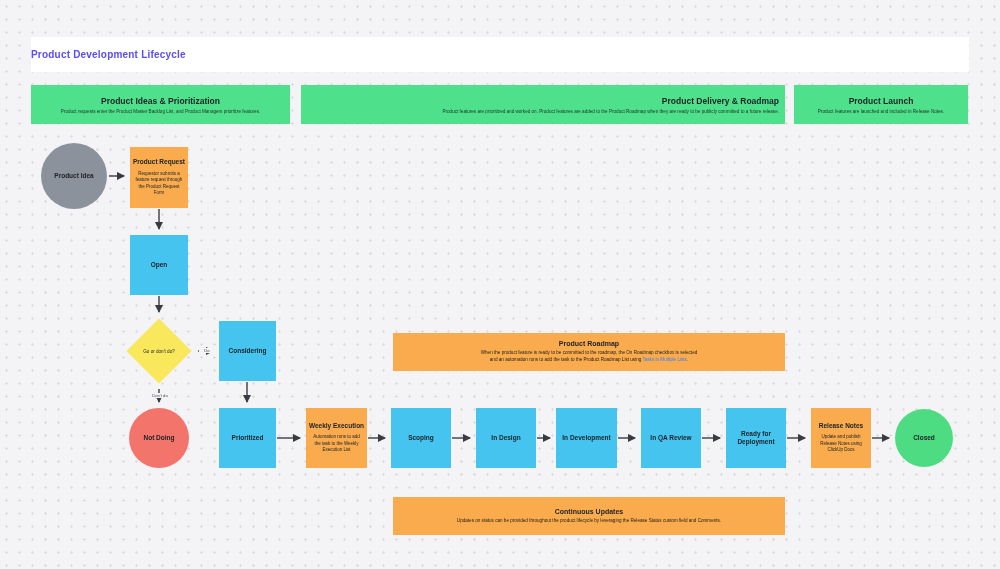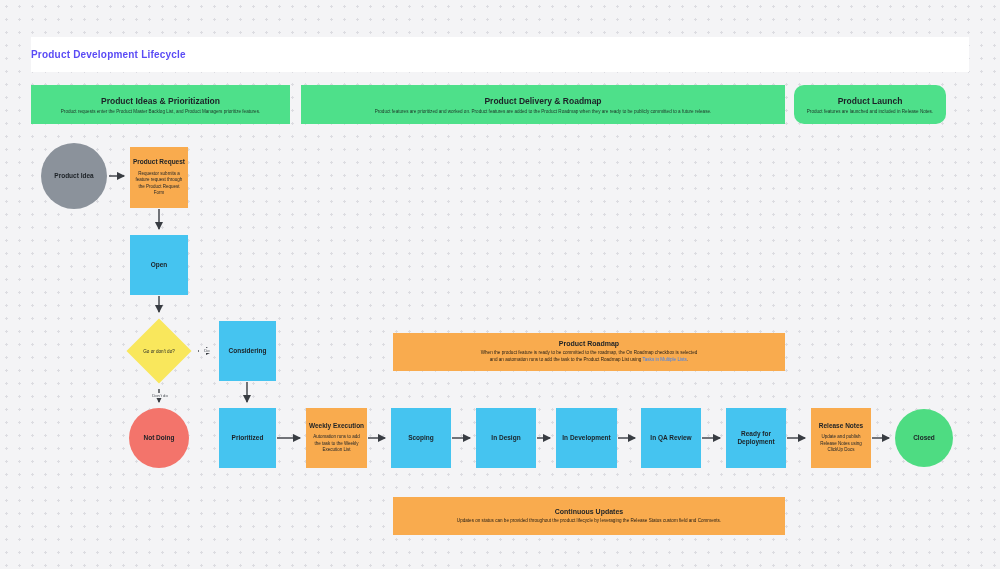--- a/index.html
+++ b/index.html
@@ -15,22 +15,22 @@
   
   .title-band{left:31px;top:37px;width:938px;height:35px;background:#ffffff;
     display:flex;align-items:center;justify-content:flex-start;}
   .title-band .t{color:#5a4bf5;font-weight:bold;font-size:10px;letter-spacing:.2px;}
   
   .banner{top:85px;height:39px;background:#4ee08a;display:flex;flex-direction:column;
     align-items:center;justify-content:center;gap:3px;text-align:center;padding:0 6px;box-sizing:border-box;}
   .banner .bt{font-size:8.5px;font-weight:bold;}
   .banner .bs{font-size:4.6px;color:#1d3527;}
   #banner-ideas{left:31px;width:259px;}
-  #banner-delivery{left:301px;width:484px;}
-  #banner-launch{left:794px;width:152px;border-radius:10px;}
+  #banner-delivery{left:301px;width:484px;align-items:flex-end;}
+  #banner-launch{left:794px;width:174px;}
   
   .node{display:flex;flex-direction:column;align-items:center;justify-content:center;
     text-align:center;box-sizing:border-box;padding:2px;}
   .blue{background:#45c4f0;}
   .orange{background:#f9ab4e;}
   .rect{width:58px;height:60px;}
   .node .nt{font-size:6.5px;font-weight:bold;line-height:1.25;}
   .node .nb{font-size:4.5px;line-height:1.45;margin-top:4px;padding:0 3px;}
   .circle{border-radius:50%;}
   #node-product-idea{left:41px;top:143px;width:66px;height:66px;background:#8b929b;}

